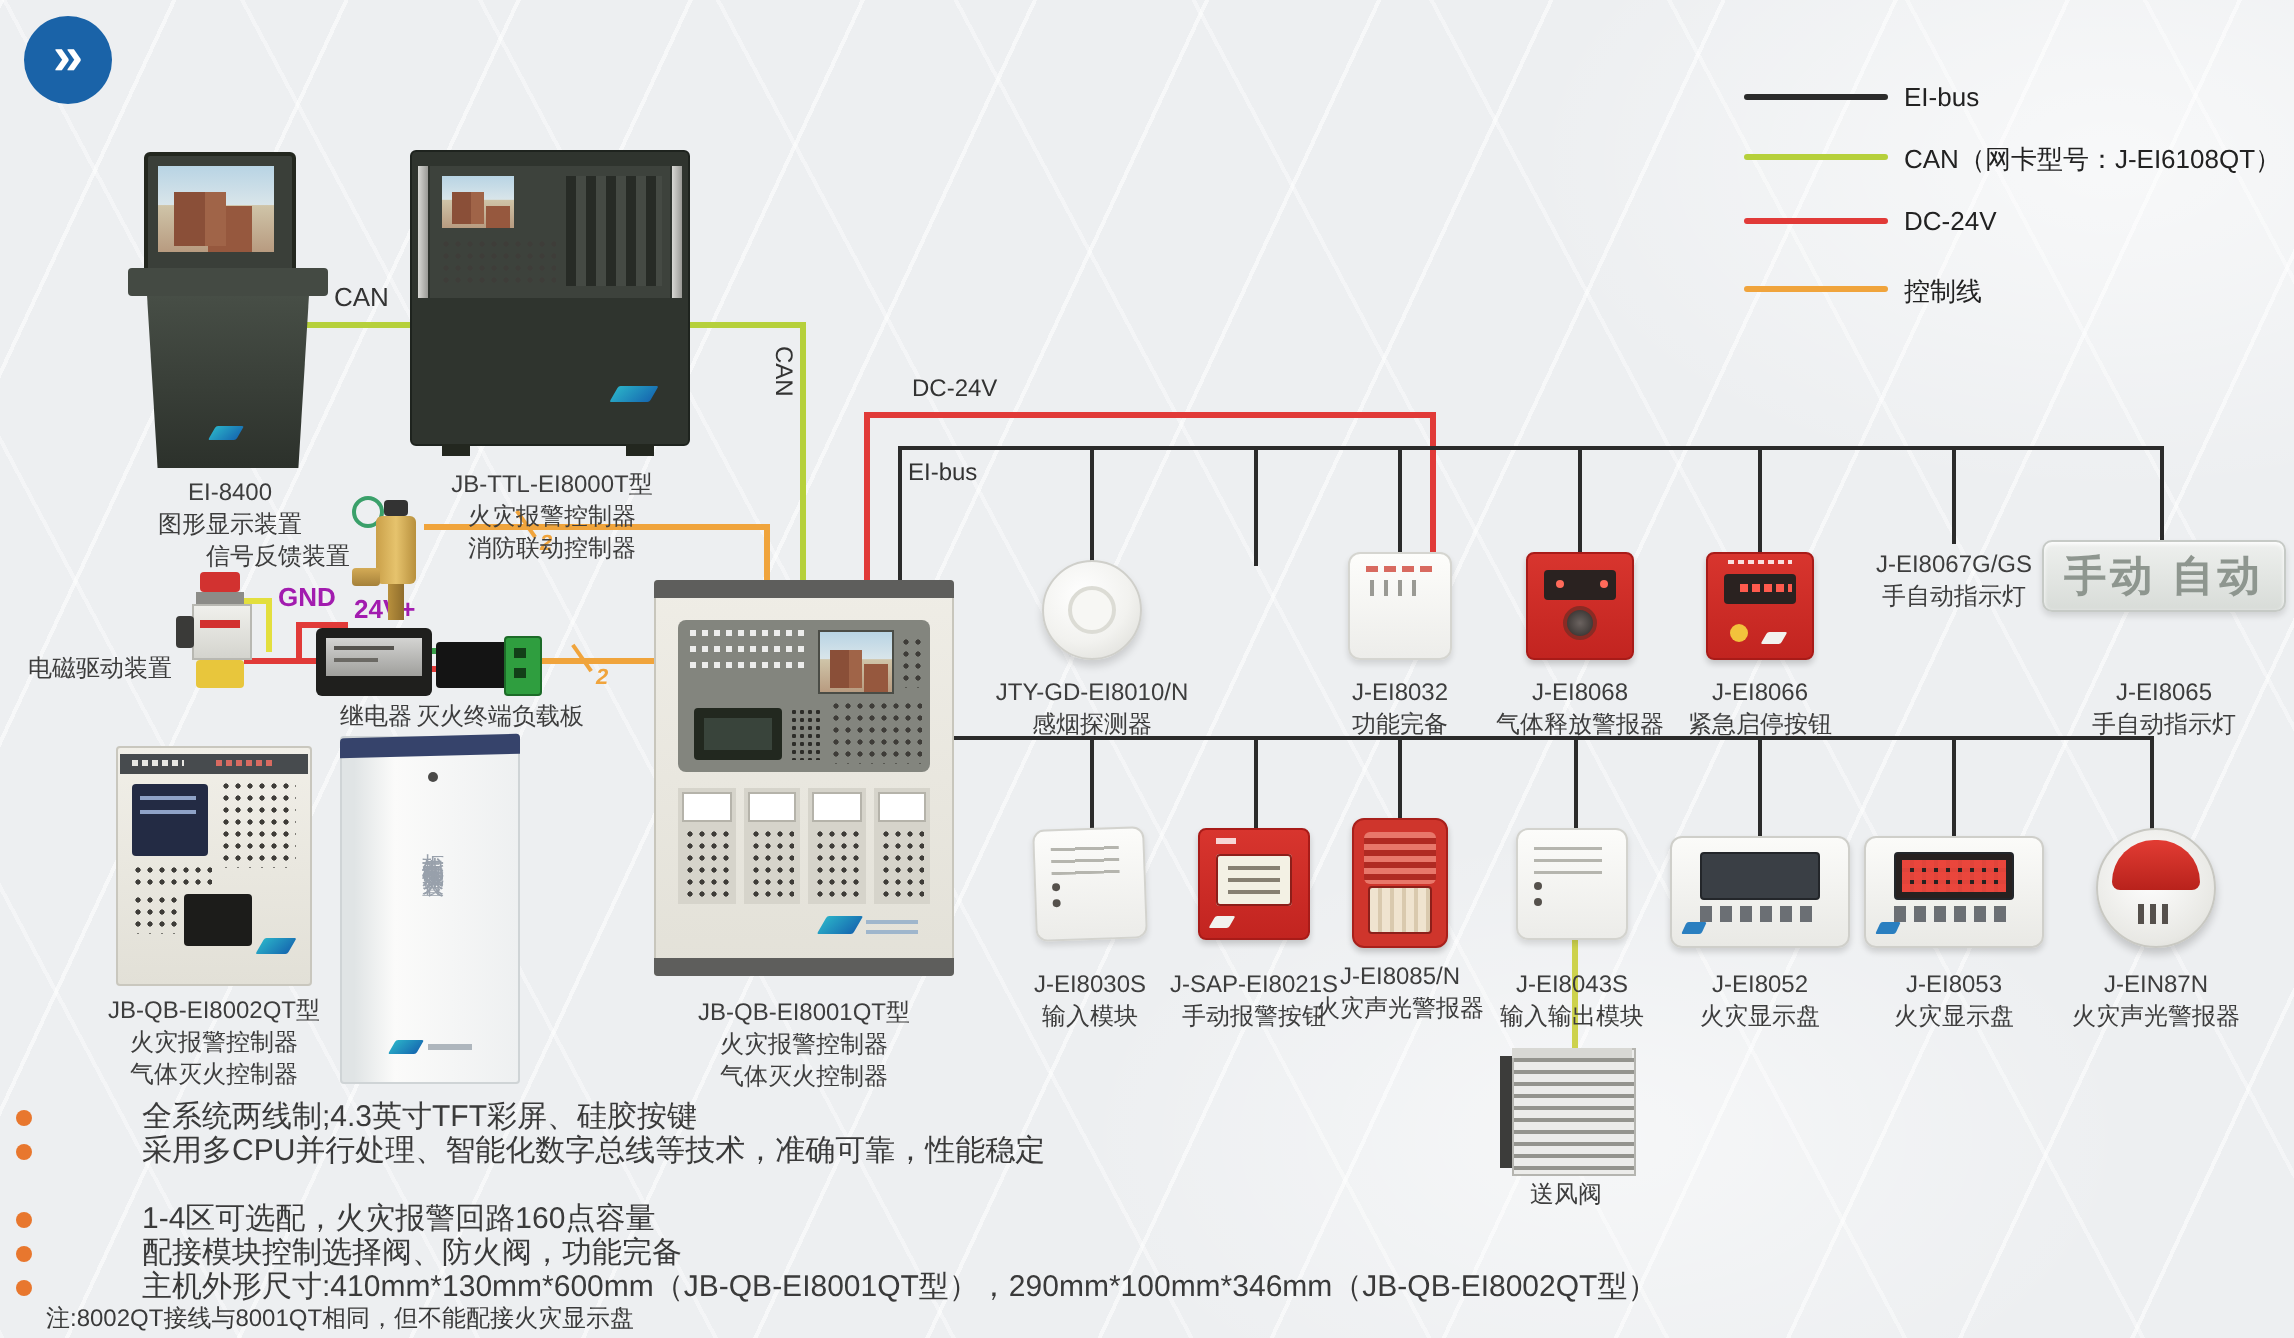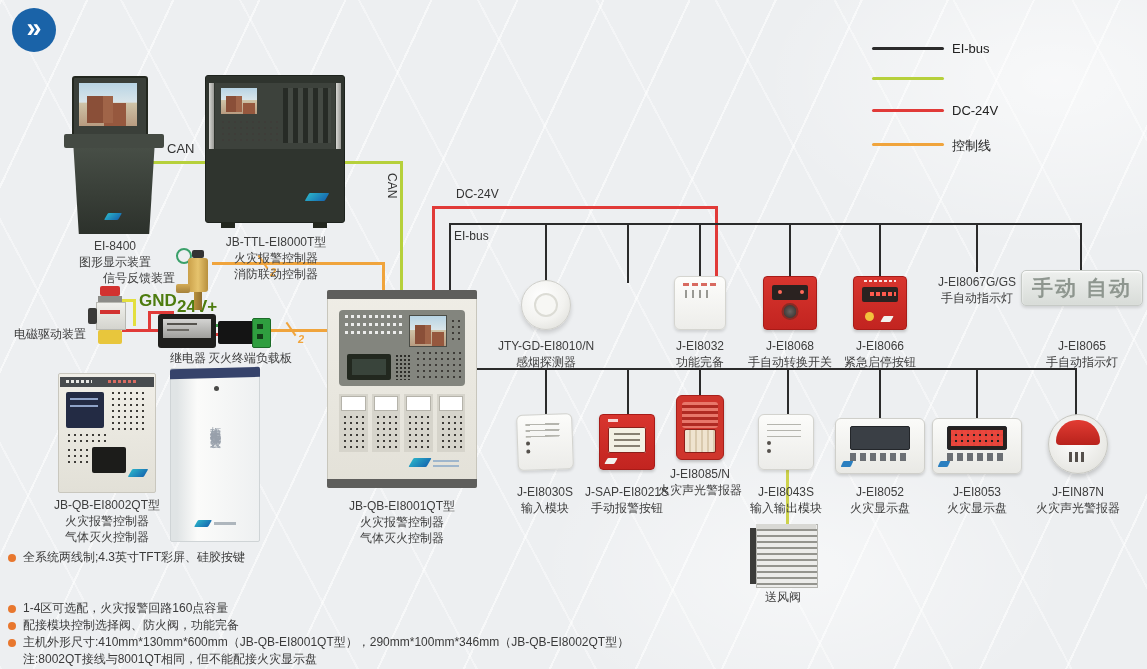--- a/index.html
+++ b/index.html
@@ -24,21 +24,21 @@
   .w{position:absolute;display:block;}
   .wk{background:#2b2b2b;}
   .wg{background:#b6d03b;}
   .wr{background:#e13a38;}
   .wo{background:#f0a43c;}
   .wy{background:#e3df3e;}
   .wf{background:#cdd24c;}
   .wgr{background:#3aa04a;}
   .wlabel{position:absolute;font-size:12px;color:#333;white-space:nowrap;}
   .wlabel.v{writing-mode:vertical-rl;}
-  .wlabel.b{font-weight:700;font-size:17px;color:#4d7c0f;}
+  .wlabel.b{font-weight:700;font-size:13px;color:#a21caf;}
   .slash{position:absolute;width:2px;height:16px;background:#f0a43c;transform:rotate(-35deg);}
   .pairnum{position:absolute;font-size:11px;font-style:italic;color:#f0a43c;font-weight:700;}
 
   
   .dlabel{position:absolute;text-align:center;color:#3d3d3d;font-size:12px;line-height:16px;white-space:nowrap;transform:translateX(-50%);}
 
   
   .col{position:absolute;width:96px;display:flex;flex-direction:column;align-items:center;z-index:2;}
   .devzone{height:64px;display:flex;align-items:flex-end;justify-content:center;width:100%;}
   .devzone-b{height:68px;display:flex;align-items:flex-start;justify-content:center;width:100%;}
@@ -111,36 +111,37 @@
 
   
   .bigdev{position:absolute;z-index:2;}
   .dotgrid{background-image:radial-gradient(#3e3c38 1.2px,transparent 1.4px);background-size:6px 6px;}
   .bscreen{background:linear-gradient(180deg,#b8d4e4 0%,#d9e5ea 45%,#cfc4a8 46%,#b89b80 100%);position:relative;overflow:hidden;}
   .bscreen::after{content:"";position:absolute;left:14%;top:30%;width:44%;height:62%;
            background:linear-gradient(90deg,#8a4f38 0 60%,#a06448 60%);box-shadow:15px 5px 0 -2px #96583e;}
   .swoosh{background:linear-gradient(120deg,#2ab0c8,#1668b0);transform:skewX(-30deg);border-radius:1px;}
 
   
-  .feat{position:absolute;left:8px;font-size:12px;color:#3a3a3a;display:flex;align-items:center;white-space:nowrap;}
+  .feat{position:absolute;left:8px;font-size:15px;color:#3a3a3a;display:flex;align-items:center;white-space:nowrap;gap:48px;}
   .feat .dot{width:8px;height:8px;border-radius:50%;margin-right:7px;flex:0 0 auto;}
   .note{position:absolute;left:23px;font-size:12px;color:#3a3a3a;white-space:nowrap;}
 </style>
 </head>
 <body>
 
 <div class="canvas">
   <div class="bg1"></div>
   <div class="bg2"></div>
 
   <div class="hicon">»</div>
 
   <i class="lg-line" style="left: 872px; top: 47px; background: rgb(43, 43, 43);"></i>
   <div class="lg-label" style="top:41px;">EI-bus</div>
   <i class="lg-line" style="left: 872px; top: 77px; background: rgb(182, 208, 59);"></i>
+  <div class="lg-label" style="top:71px;">CAN（网卡型号：J-EI6108QT）</div>
   <i class="lg-line" style="left: 872px; top: 109px; background: rgb(225, 58, 56);"></i>
   <div class="lg-label" style="top:103px;">DC-24V</div>
   <i class="lg-line" style="left: 872px; top: 143px; background: rgb(240, 164, 60);"></i>
   <div class="lg-label" style="top:137px;">控制线</div>
 
   <i class="w wg" style="left:135px;top:161px;width:82px;height:3px;"></i>
   <i class="w wg" style="left:343px;top:161px;width:60px;height:3px;"></i>
   <i class="w wg" style="left:400px;top:161px;width:3px;height:130px;"></i>
   <div class="wlabel" style="left:167px;top:141px;font-size:13px;">CAN</div>
   <div class="wlabel v" style="left:385px;top:173px;">CAN</div>
@@ -355,21 +356,21 @@
   </div>
   <div class="col" style="left:742px;top:266px;">
     <div class="devzone">
         <div class="mod-red r68">
           <div class="disp"></div>
           <div class="btn"></div>
         </div>
       </div>
     <div class="clabel">
         <div>J-EI8068</div>
-        <div>手自动转换开关</div>
+        <div>气体释放警报器</div>
       </div>
   </div>
   <div class="col" style="left:832px;top:266px;">
     <div class="devzone">
         <div class="mod-red r66">
           <div class="disp"></div>
           <i class="btn-y"></i>
           <i class="sw-white" style="left:28px;"></i>
         </div>
       </div>
@@ -408,21 +409,21 @@
         <div class="callpoint" style="margin-top:4px;">
           <div class="lcd"></div>
           <i class="sw-white"></i>
         </div>
       </div>
     <div class="clabel-b">
         <div>J-SAP-EI8021S</div>
         <div>手动报警按钮</div>
       </div>
   </div>
-  <div class="col" style="left:652px;top:392px;">
+  <div class="col" style="left:652px;top:406px;">
     <div class="devzone-b">
         <div class="strobe" style="margin-top:3px;"></div>
       </div>
     <div class="clabel-b">
         <div>J-EI8085/N</div>
         <div>火灾声光警报器</div>
       </div>
   </div>
   <div class="col" style="left:738px;top:410px;">
     <div class="devzone-b">
@@ -473,20 +474,24 @@
     <i style="position:absolute;left:0;top:4px;width:9px;height:56px;background:#3c3c3a;"></i>
     <div style="position:absolute;left:6px;top:0;width:60px;height:62px;border:1px solid #b5b5b0;background:repeating-linear-gradient(180deg,#ececea 0 4px,#94948e 4px 6px);"></div>
     <i style="position:absolute;left:6px;top:0;width:60px;height:5px;background:#d8d8d4;"></i>
   </div>
   <div class="dlabel" style="left:783px;top:589px;">送风阀</div>
 
   <div class="feat" style="top:549px;">
       <i class="dot" style="background: rgb(232, 119, 46);"></i>
       <span>全系统两线制;4.3英寸TFT彩屏、硅胶按键</span>
     </div>
+  <div class="feat" style="top:566px;">
+      <i class="dot" style="background: rgb(232, 119, 46);"></i>
+      <span>采用多CPU并行处理、智能化数字总线等技术，准确可靠，性能稳定</span>
+    </div>
   <div class="feat" style="top:600px;">
       <i class="dot" style="background: rgb(232, 119, 46);"></i>
       <span>1-4区可选配，火灾报警回路160点容量</span>
     </div>
   <div class="feat" style="top:617px;">
       <i class="dot" style="background: rgb(232, 119, 46);"></i>
       <span>配接模块控制选择阀、防火阀，功能完备</span>
     </div>
   <div class="feat" style="top:634px;">
       <i class="dot" style="background: rgb(232, 119, 46);"></i>

